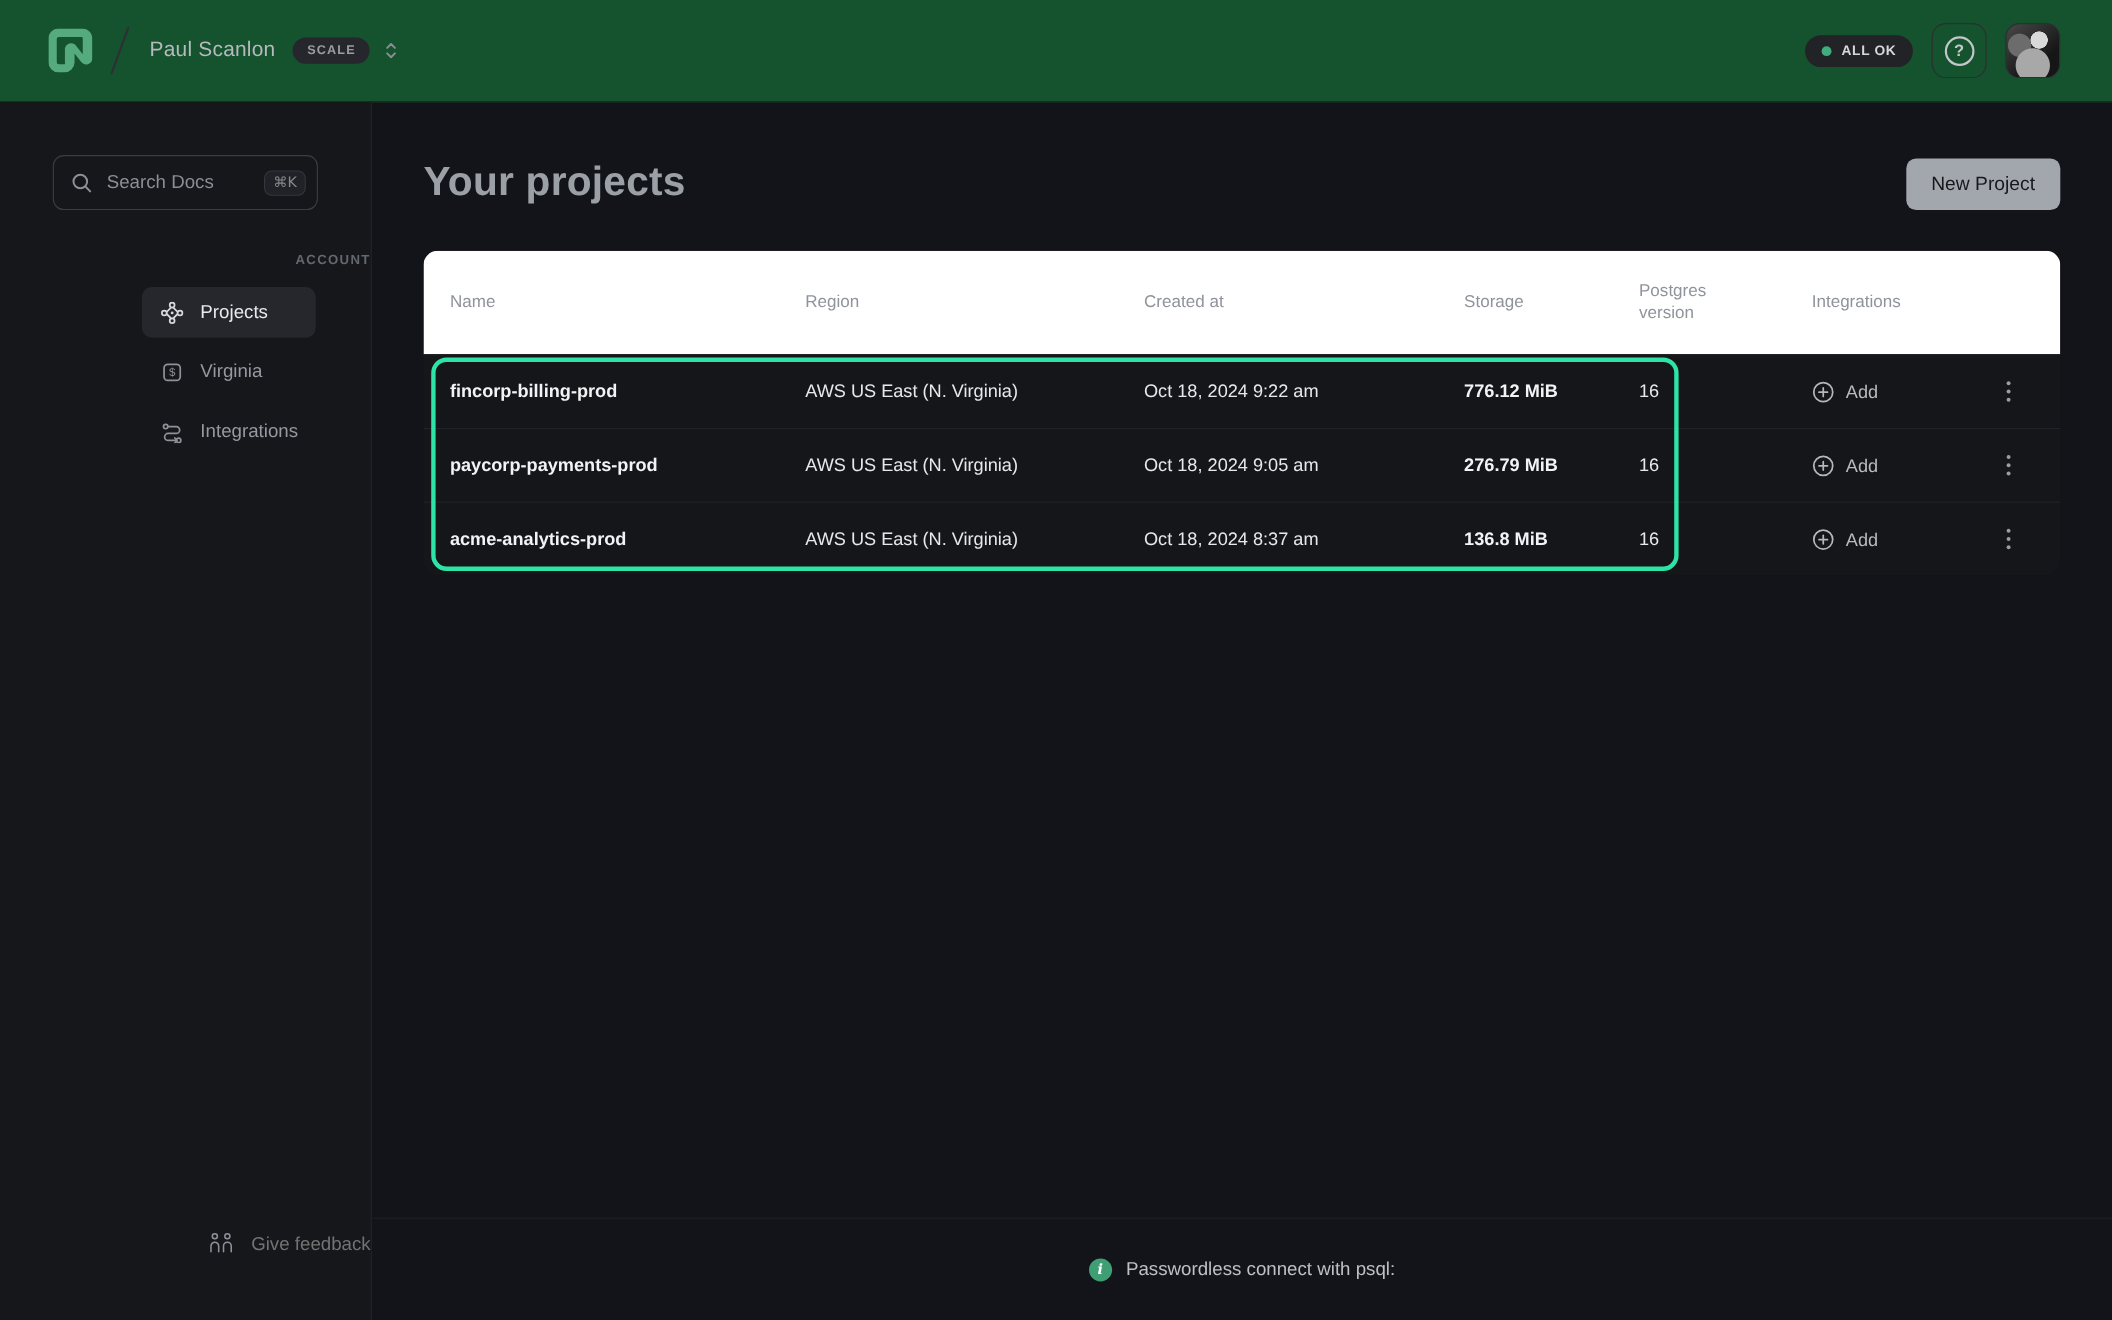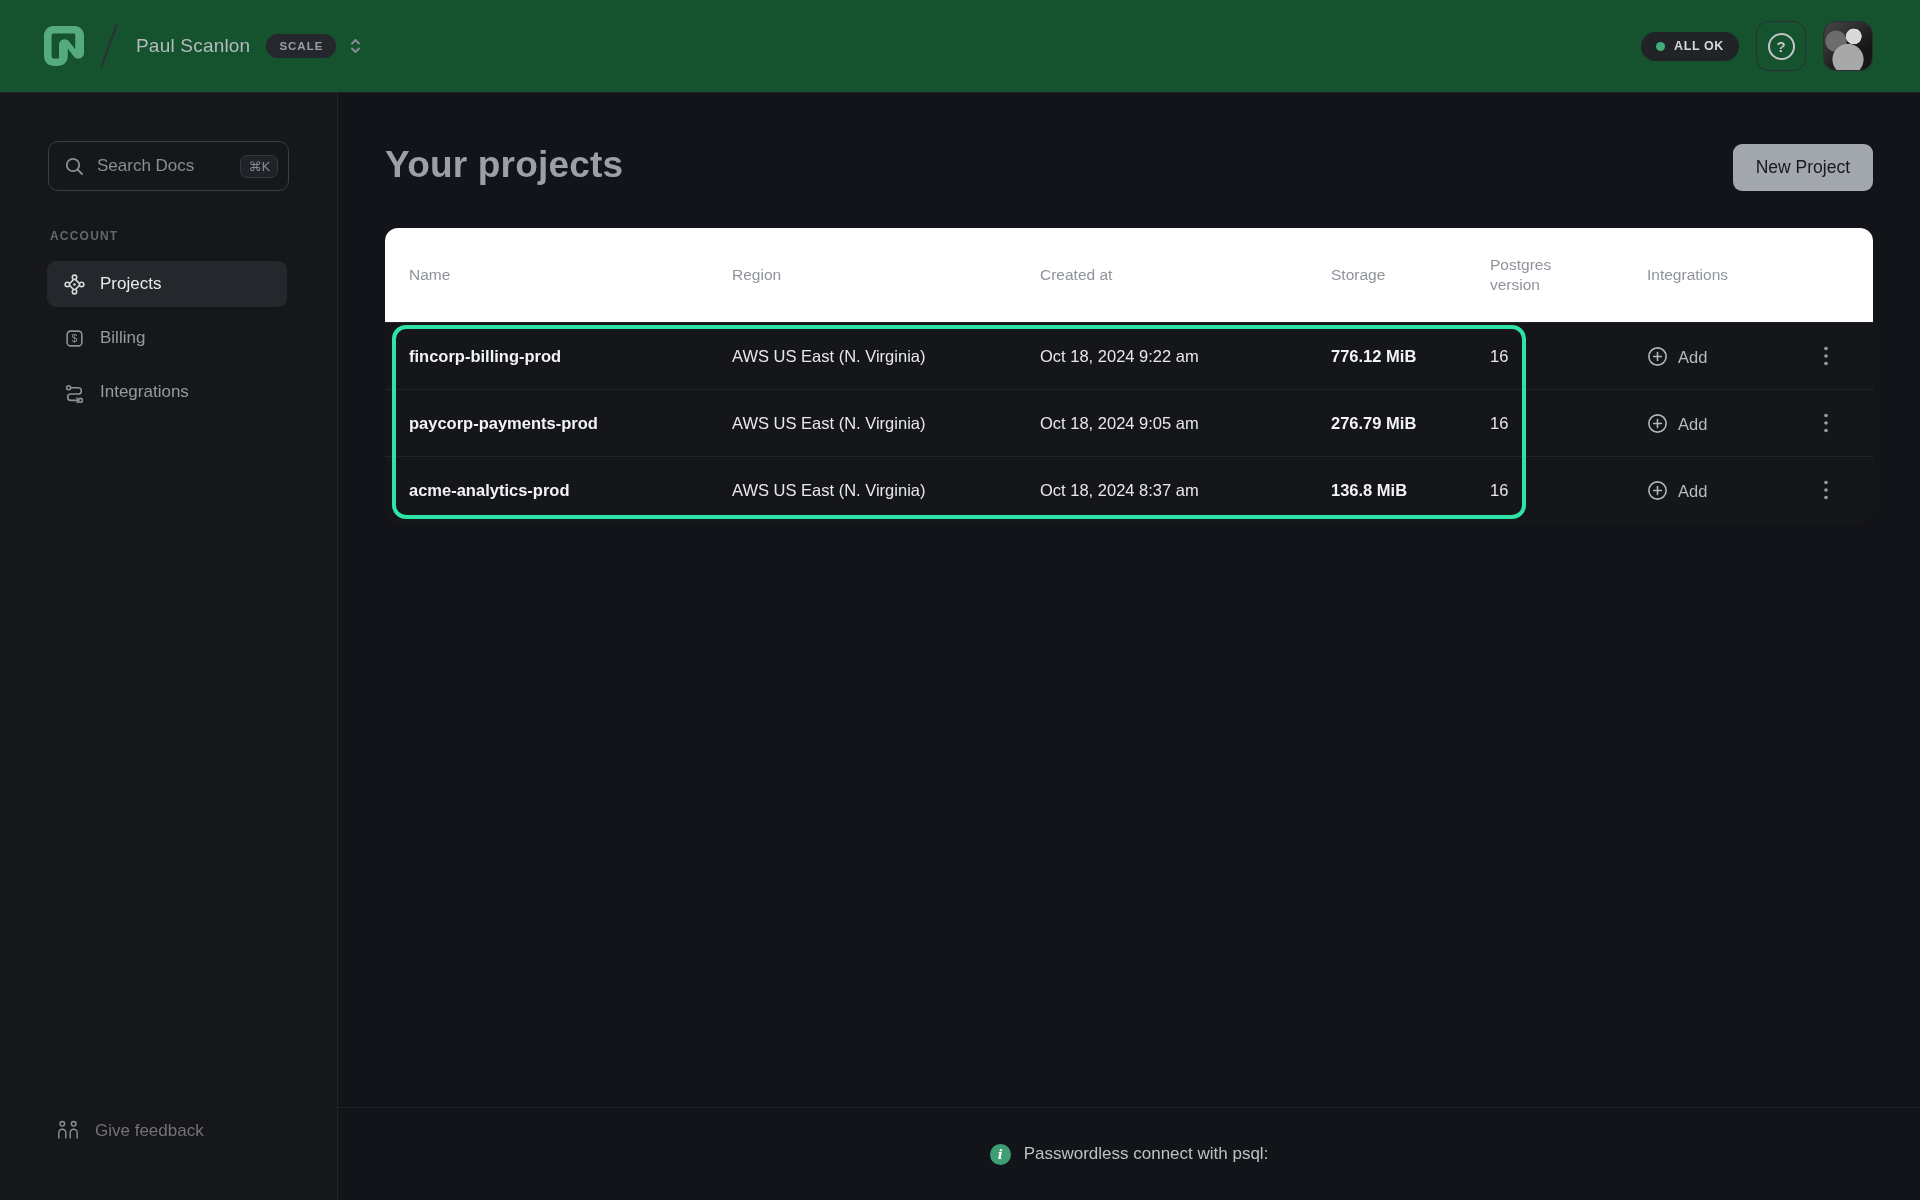--- a/index.html
+++ b/index.html
@@ -46,21 +46,21 @@
     background:
       radial-gradient(circle at 62% 30%, #d9d9d9 0 17%, rgba(0,0,0,0) 18%),
       radial-gradient(circle at 50% 78%, #a8a8a8 0 34%, rgba(0,0,0,0) 36%),
       radial-gradient(circle at 25% 40%, #6c6c6c 0 22%, rgba(0,0,0,0) 24%),
       linear-gradient(140deg,#484848,#161616 70%);
   }
   
   .shell { display:flex; height:1107px; }
   .sidebar {
     width:338px; background:#16171b; border-right:1px solid #222327;
-    display:flex; flex-direction:column; padding:48px 0 58px 0;
+    display:flex; flex-direction:column; padding:48px 0 58px 0;align-items:flex-end;
   }
   .search-box {
     margin:0 auto; width:241px; height:50px; border:1px solid #3a3d43; border-radius:10px;
     display:flex; align-items:center; padding:0 10px 0 15px; gap:12px; cursor:text; background:transparent;
   }
   .search-box .ph { font-size:17px; color:#8a8e95; flex:1; white-space:nowrap; }
   .kbd {
     font-family:"DejaVu Sans", sans-serif; font-size:13px; color:#84888f;
     background:#202227; border:1px solid #34373c; border-radius:7px; padding:3px 7px;
   }
@@ -193,21 +193,21 @@
         </span>
         <span>Projects</span>
       </div>
       <div class="nav-item">
         <span class="ic">
           <svg width="21" height="21" viewBox="0 0 20 20" fill="none" stroke="#8d9198" stroke-width="1.5">
             <rect x="3" y="3" width="14" height="14" rx="3.2"></rect>
             <text x="10" y="13.6" text-anchor="middle" font-size="10" font-family="Liberation Sans, sans-serif" fill="#8d9198" stroke="none">$</text>
           </svg>
         </span>
-        <span>Billing</span>
+        <span>Virginia</span>
       </div>
       <div class="nav-item">
         <span class="ic">
           <svg width="21" height="21" viewBox="0 0 20 20" fill="none" stroke="#8d9198" stroke-width="1.5" stroke-linecap="round" stroke-linejoin="round">
             <path d="M6.5 5.5h7a3 3 0 0 1 0 6h-7a3 3 0 0 0 0 6h7"></path>
             <circle cx="4.4" cy="5.5" r="1.9"></circle>
               <circle cx="15.6" cy="17.5" r="1.9"></circle>
             <path d="M12.2 15.3l2 2.2-2 2.2" stroke-width="1.3"></path>
           </svg>
         </span>

